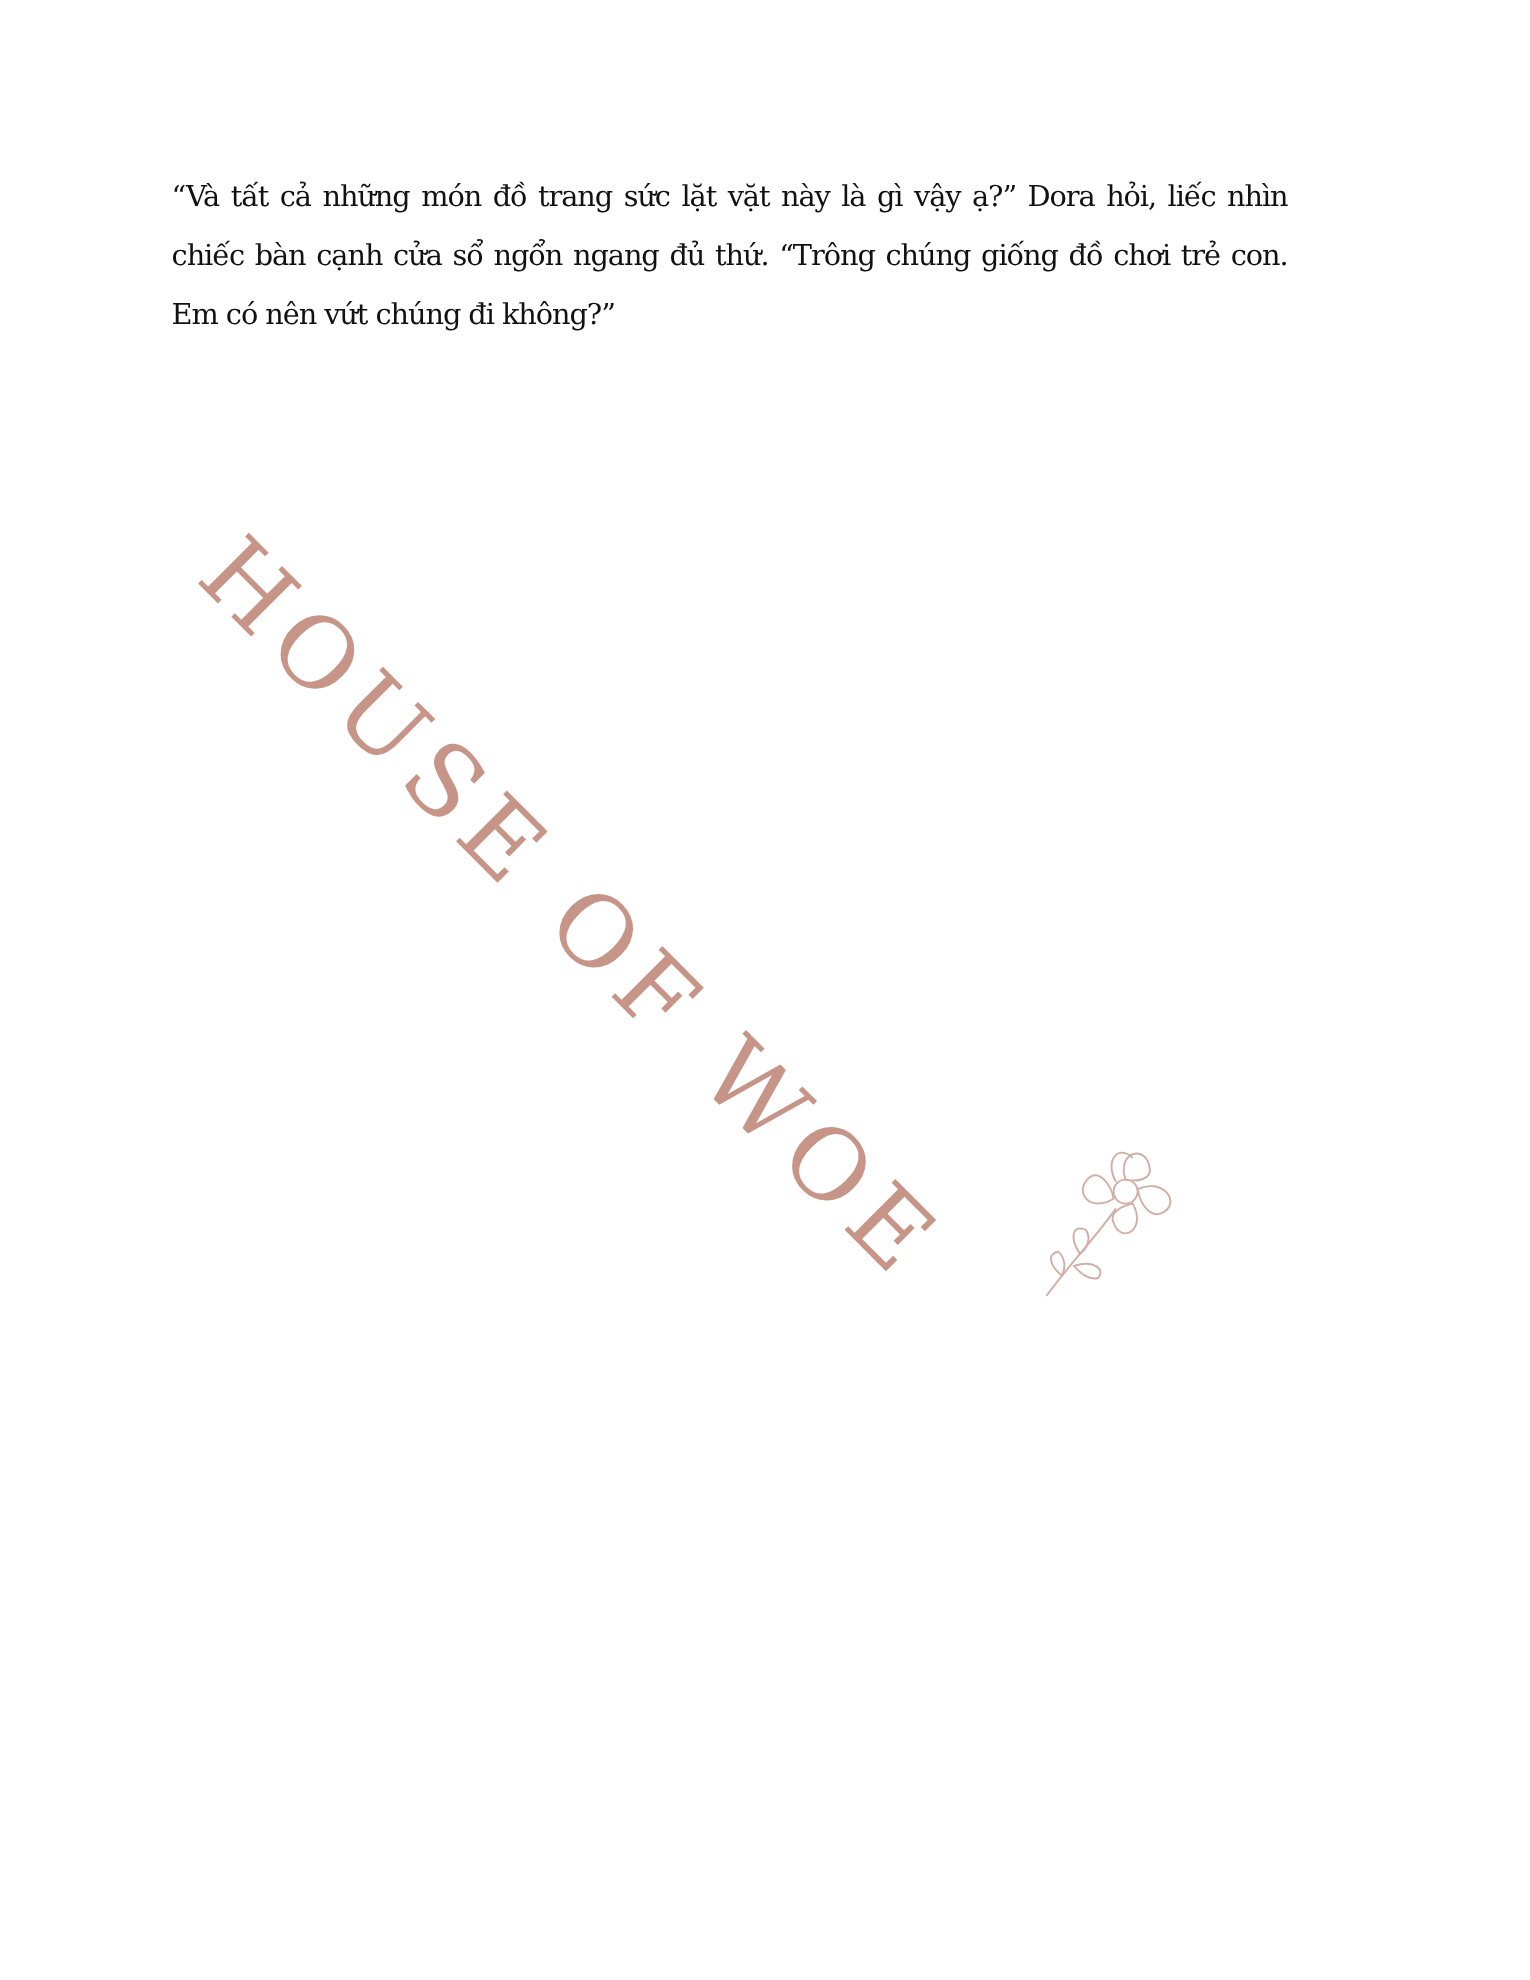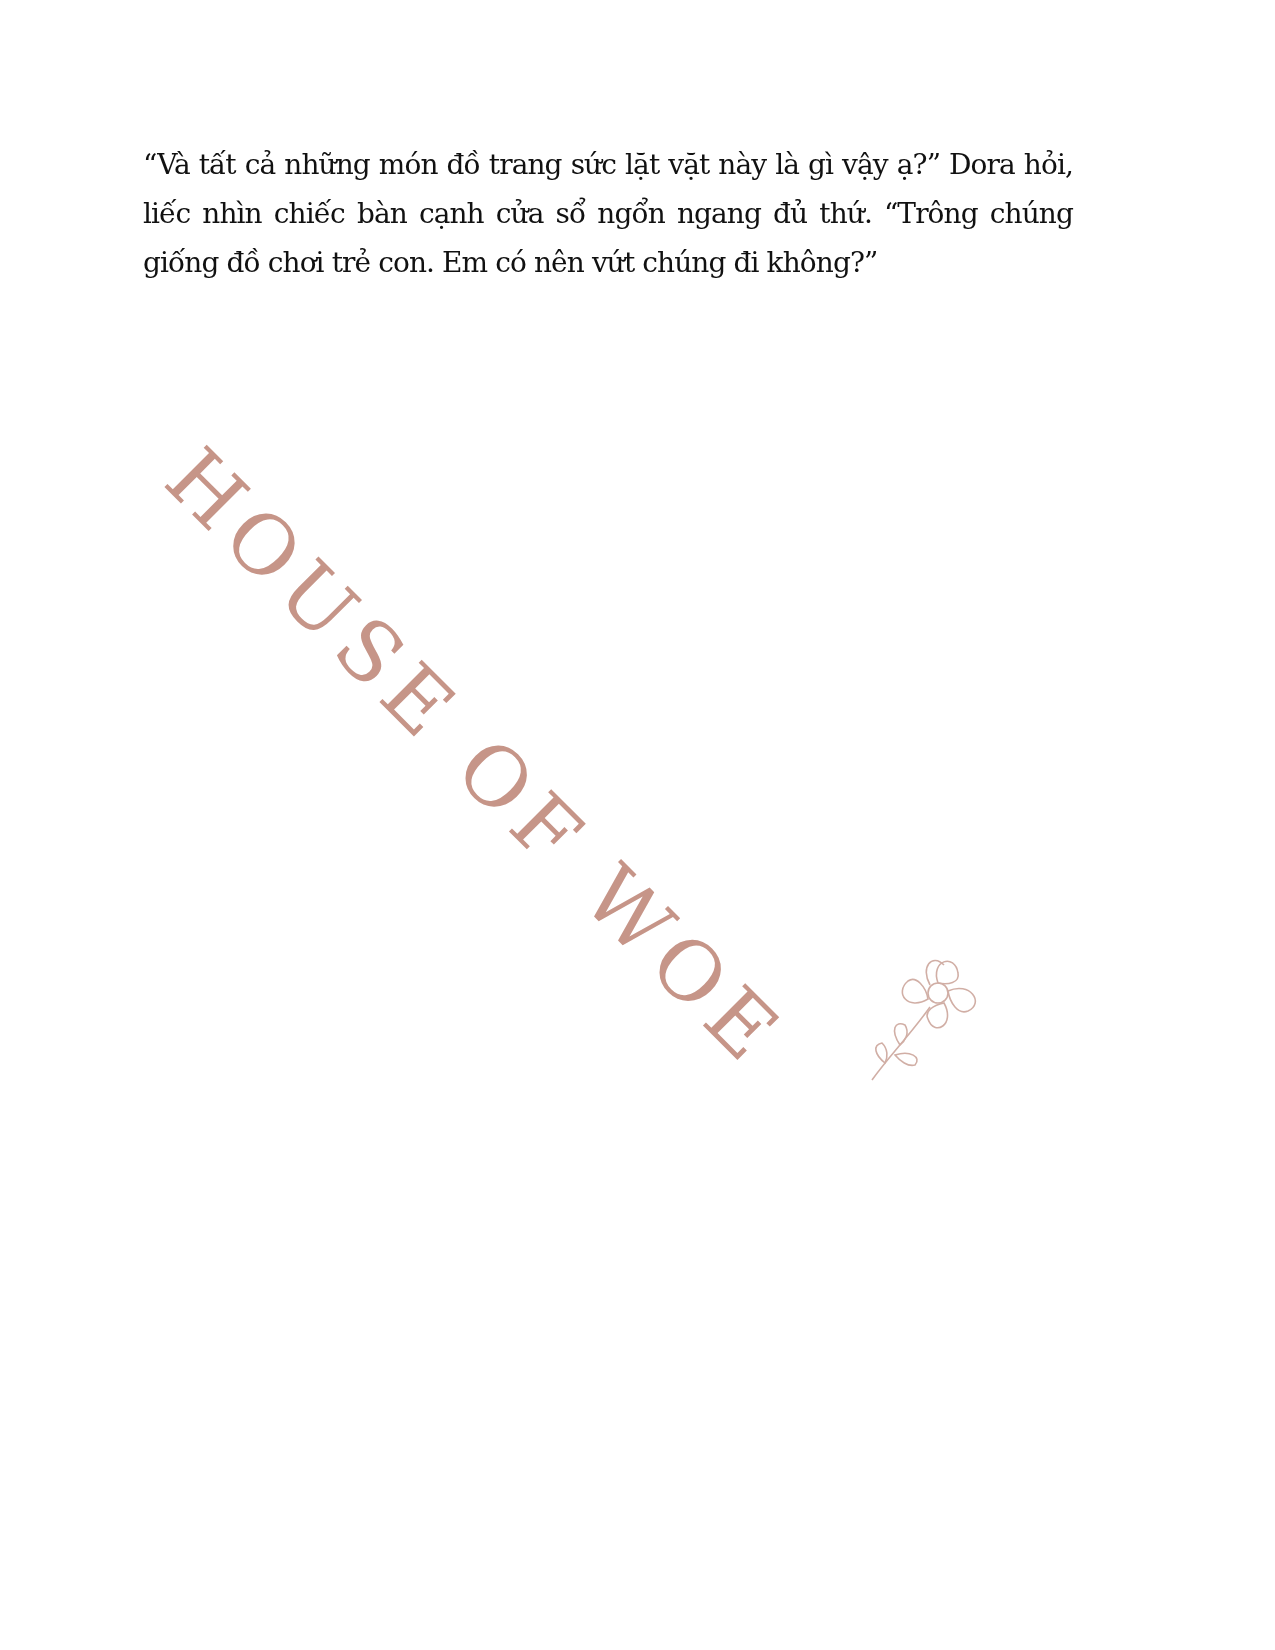--- a/index.html
+++ b/index.html
@@ -1,21 +1,21 @@
 <!DOCTYPE html>
 <html><head>
   <meta charset="utf-8">
   <style>
     html, body { margin: 0; padding: 0; background: #ffffff; }
     body { width: 1275px; height: 1650px; position: relative; overflow: hidden; }
     .page { position: absolute; left: 0; top: 0; width: 1275px; height: 1650px; background: #fff; }
     .content {
       position: absolute; left: 143px; top: 140px; width: 930px;
       font-family: "DejaVu Serif", "Liberation Serif", serif;
-      font-size: 28px; line-height: 49px; color: #111;
+      font-size: 24px; line-height: 49px; color: #111;
       letter-spacing: -0.9px;
       text-align: justify;
       z-index: 1;
     }
     .para { margin: 0 0 78px 0; }
     .para:last-child { margin-bottom: 0; }
     .watermark {
       position: absolute; left: 215px; top: 430px;
       transform-origin: 0 0;
       transform: rotate(45deg);

